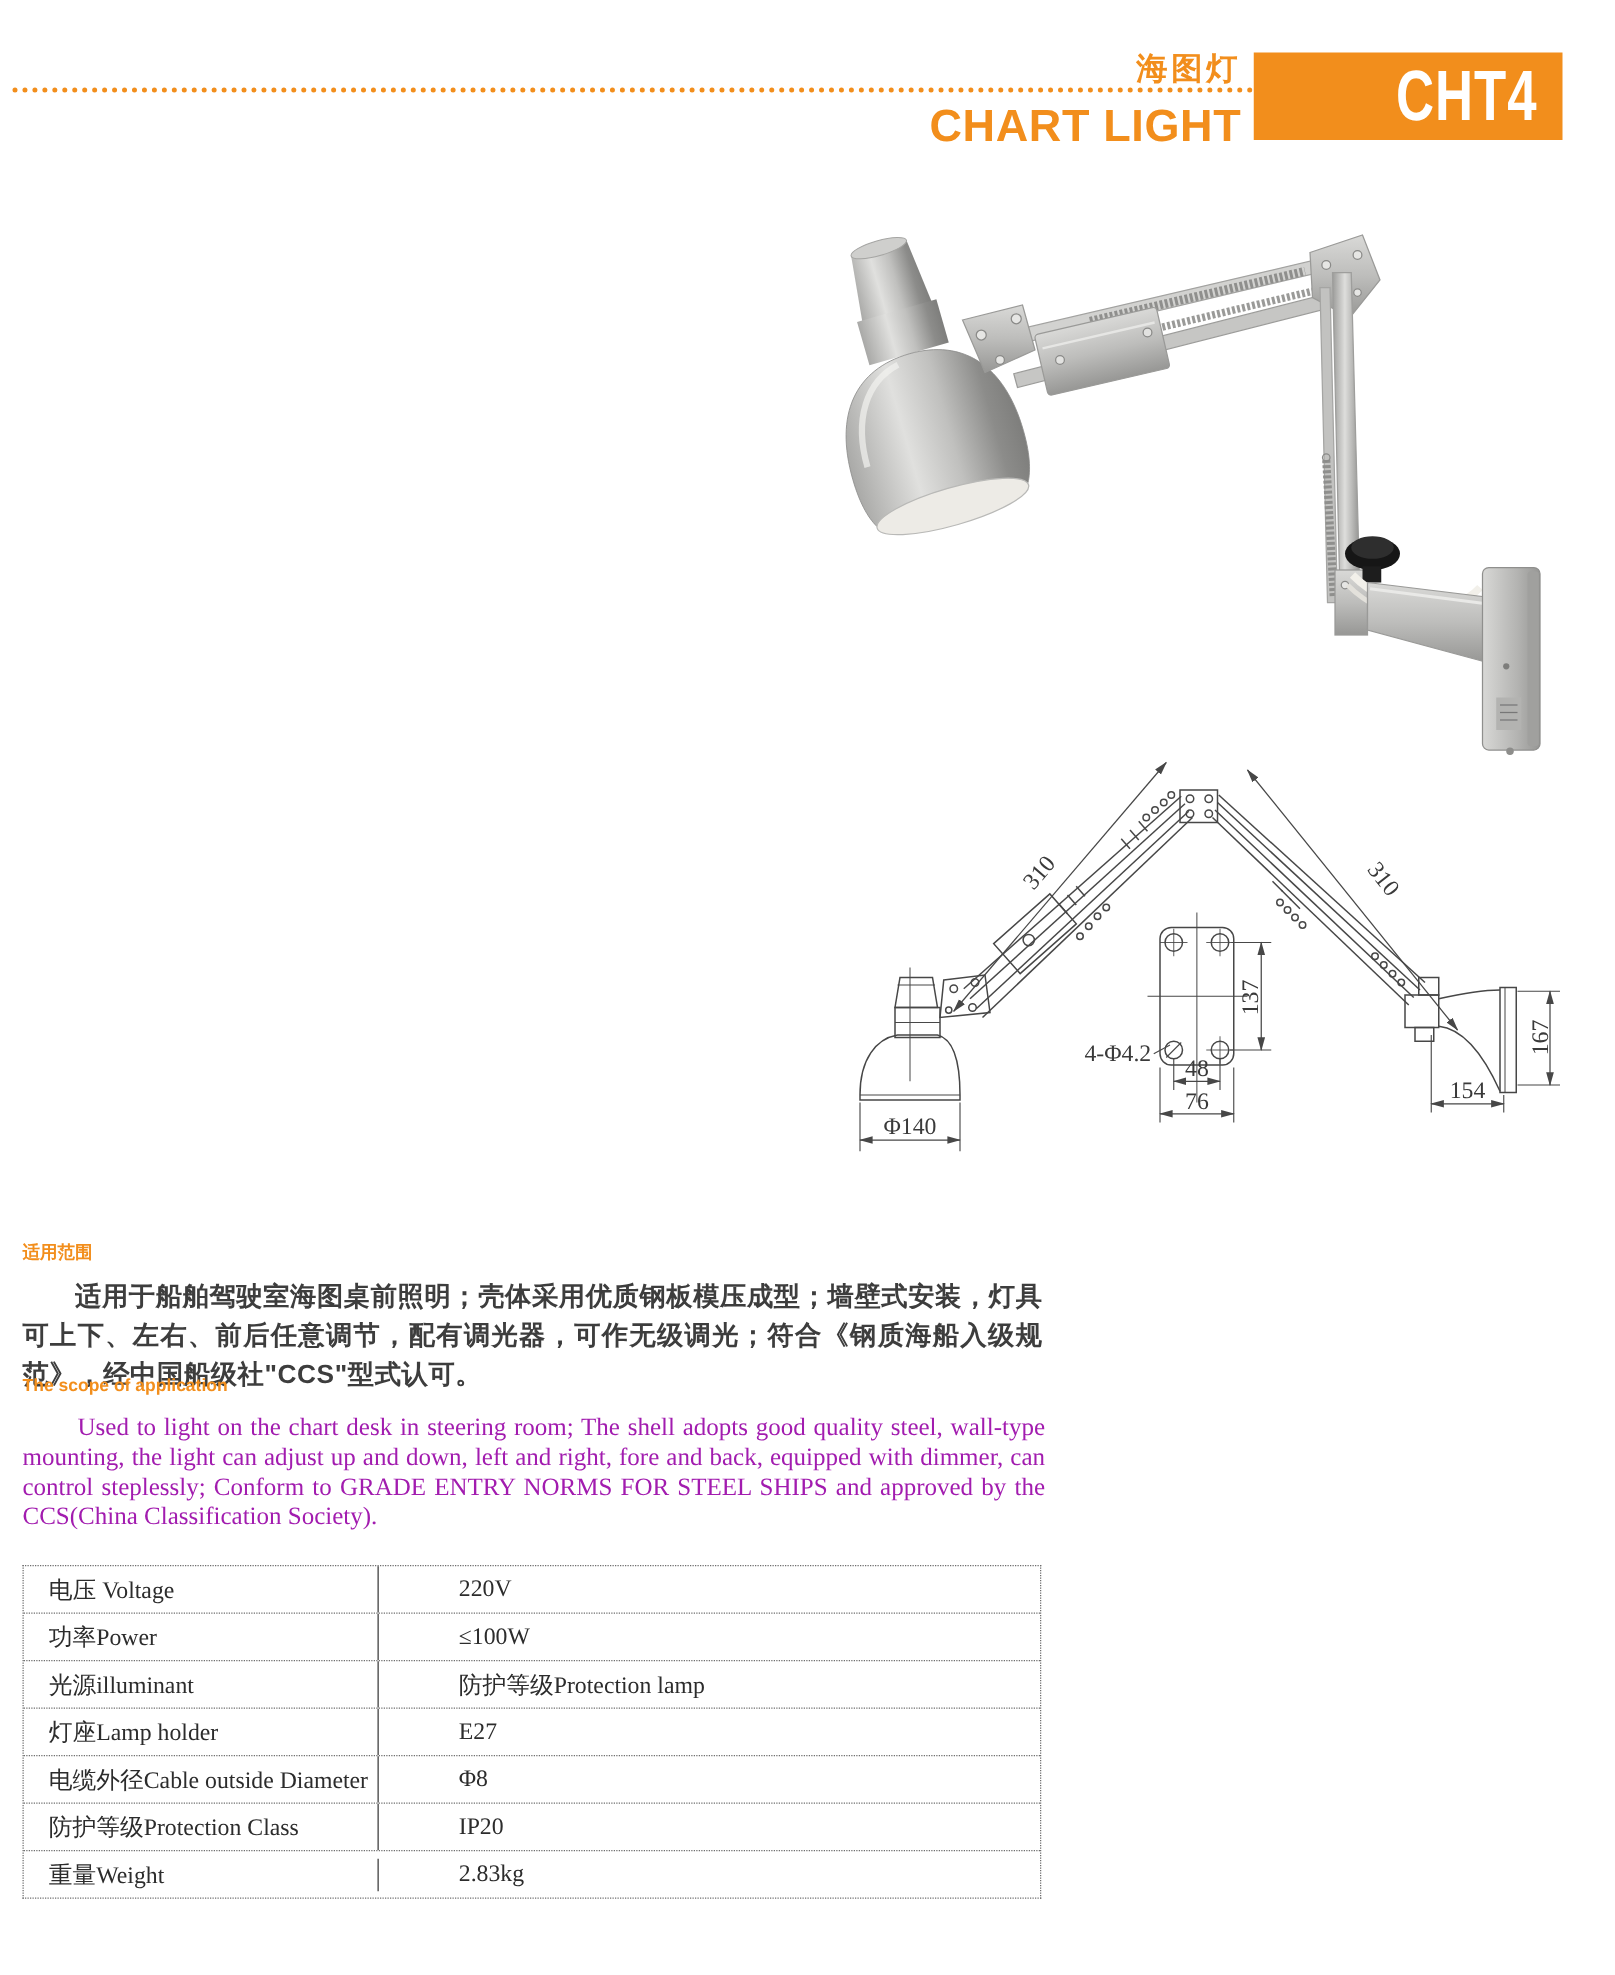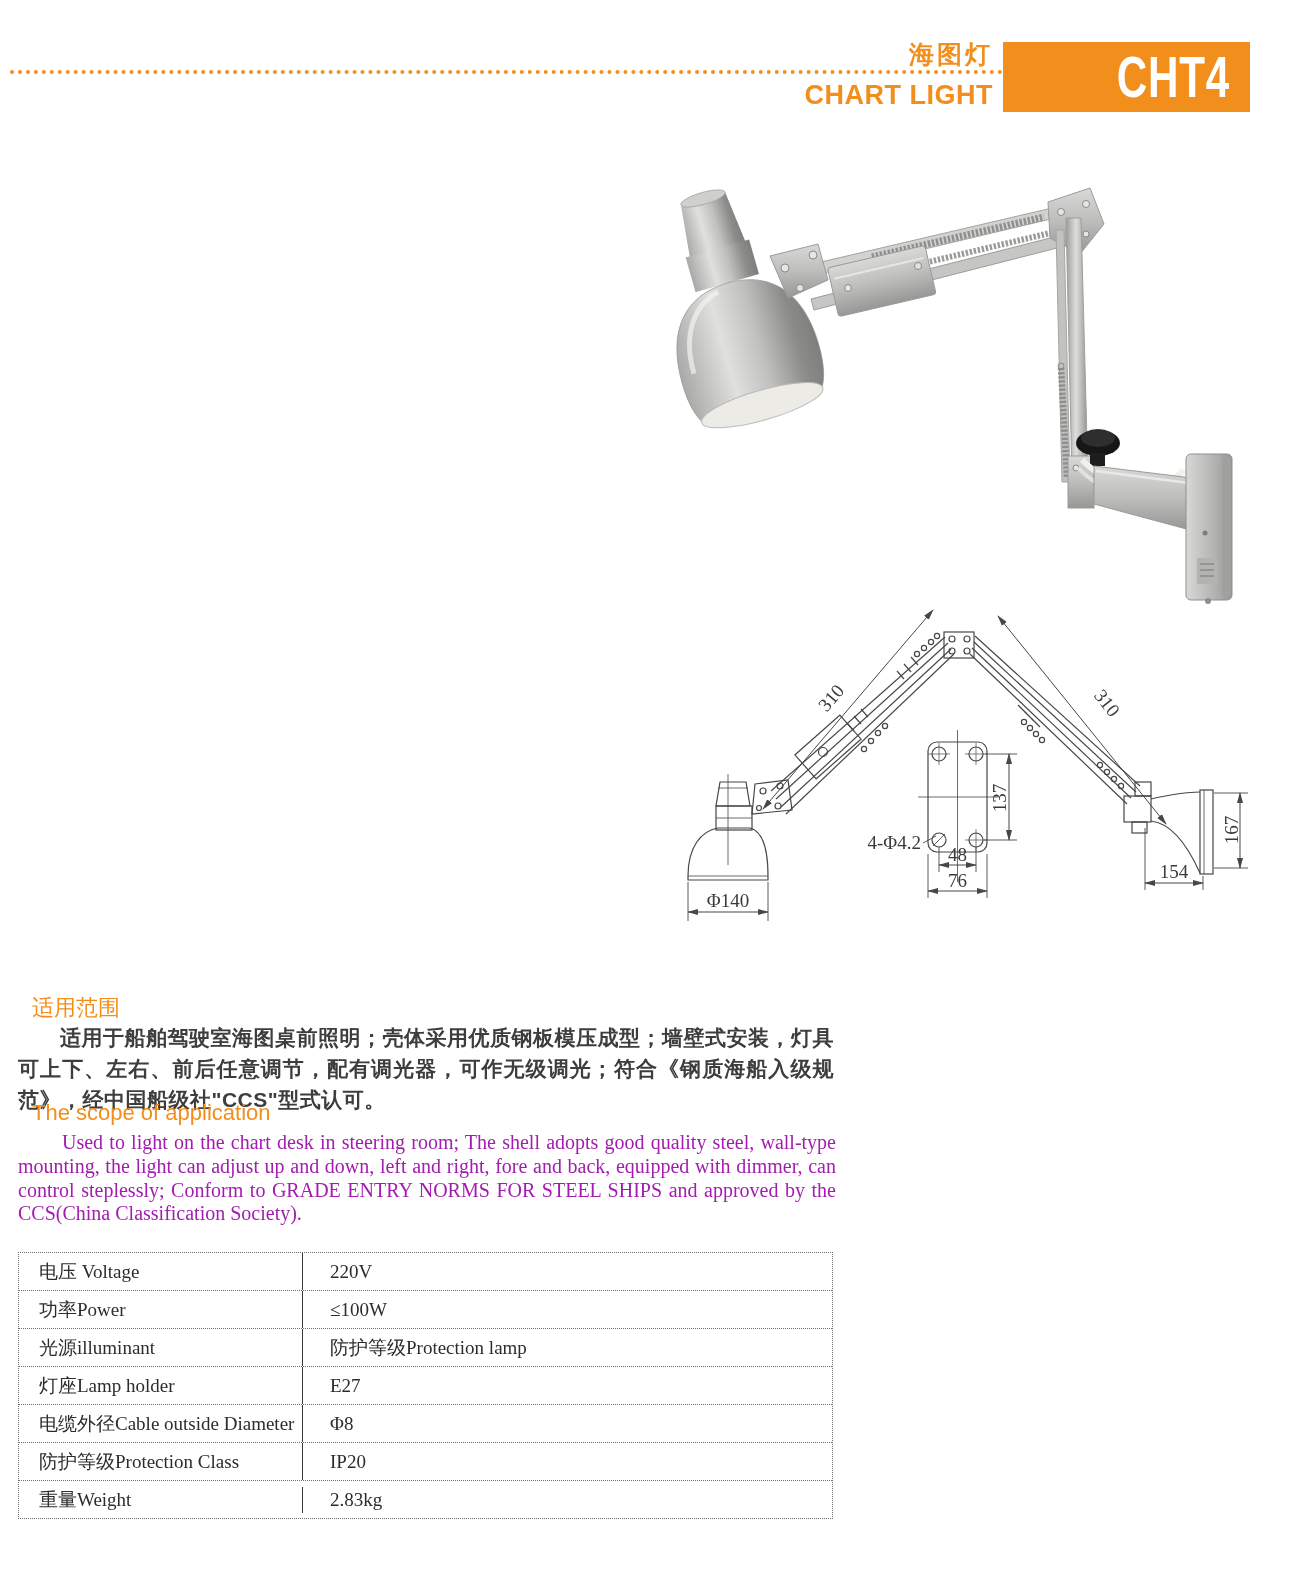--- a/index.html
+++ b/index.html
@@ -3,37 +3,37 @@
 <meta charset="utf-8">
 <style>
   :root{ --accent:#F28E1C; }
   html,body{margin:0;padding:0;background:#ffffff;}
   .page{position:relative;width:1292px;height:1580px;background:#fff;overflow:hidden;
         font-family:"Liberation Sans",sans-serif;color:#3c3c3c;}
 
   
   .hdr-rule{position:absolute;left:10px;top:70px;width:993px;border-top:4px dotted var(--accent);}
   .hdr-cn{position:absolute;top:38px;right:299px;font-size:25px;font-weight:bold;color:var(--accent);letter-spacing:3px;}
-  .hdr-en{position:absolute;top:80px;right:299px;font-size:27px;font-weight:bold;color:var(--accent);letter-spacing:0.5px;}
+  .hdr-en{position:absolute;top:80px;right:299px;font-size:36px;font-weight:bold;color:var(--accent);letter-spacing:0.5px;}
   .model-box{position:absolute;left:1003px;top:42px;width:247px;height:70px;background:var(--accent);
              display:flex;align-items:center;justify-content:flex-end;}
   .model-box span{color:#fff;font-size:57px;font-weight:bold;letter-spacing:1px;
                   transform:scaleX(0.74);font-family:"Liberation Sans",sans-serif;}
 
   
-  .sec-head{position:absolute;left:32px;font-size:22px;font-weight:normal;color:var(--accent);}
+  .sec-head{position:absolute;left:18px;font-size:14px;font-weight:bold;color:var(--accent);}
   .cn-body{position:absolute;left:18px;top:1022px;width:816px;font-size:21px;line-height:31px;
            color:#3d3d3d;text-align:justify;text-indent:2em;letter-spacing:0.5px;font-weight:bold;}
   .en-body{position:absolute;left:18px;top:1131px;width:818px;font-size:20px;line-height:23.8px;
            color:#a21caf;text-align:justify;text-indent:44px;font-family:"Liberation Serif",serif;}
 
   
   .spec-table{position:absolute;left:18px;top:1252px;width:815px;border:1.6px dotted #6e6e6e;
               font-family:"Liberation Serif",serif;font-size:19px;color:#2c2c2c;box-sizing:border-box;}
-  .spec-row{display:flex;height:37px;border-bottom:1.4px dotted #6e6e6e;}
+  .spec-row{display:flex;height:37px;border-bottom:1.4px dotted #6e6e6e;gap:37px;}
   .spec-row:last-child{border-bottom:none;align-items:center;}
   .spec-label{width:284px;display:flex;align-items:center;padding-left:20px;box-sizing:border-box;
               border-right:1.6px solid #3a3a3a;}
   .spec-value{flex:1;display:flex;align-items:center;padding-left:27px;}
 
   svg{position:absolute;}
   .photo-svg{left:620px;top:160px;}
   .draw-svg{left:630px;top:580px;}
   .dimtxt{font-family:"Liberation Serif",serif;font-size:19px;fill:#3a3a3a;}
 </style>

